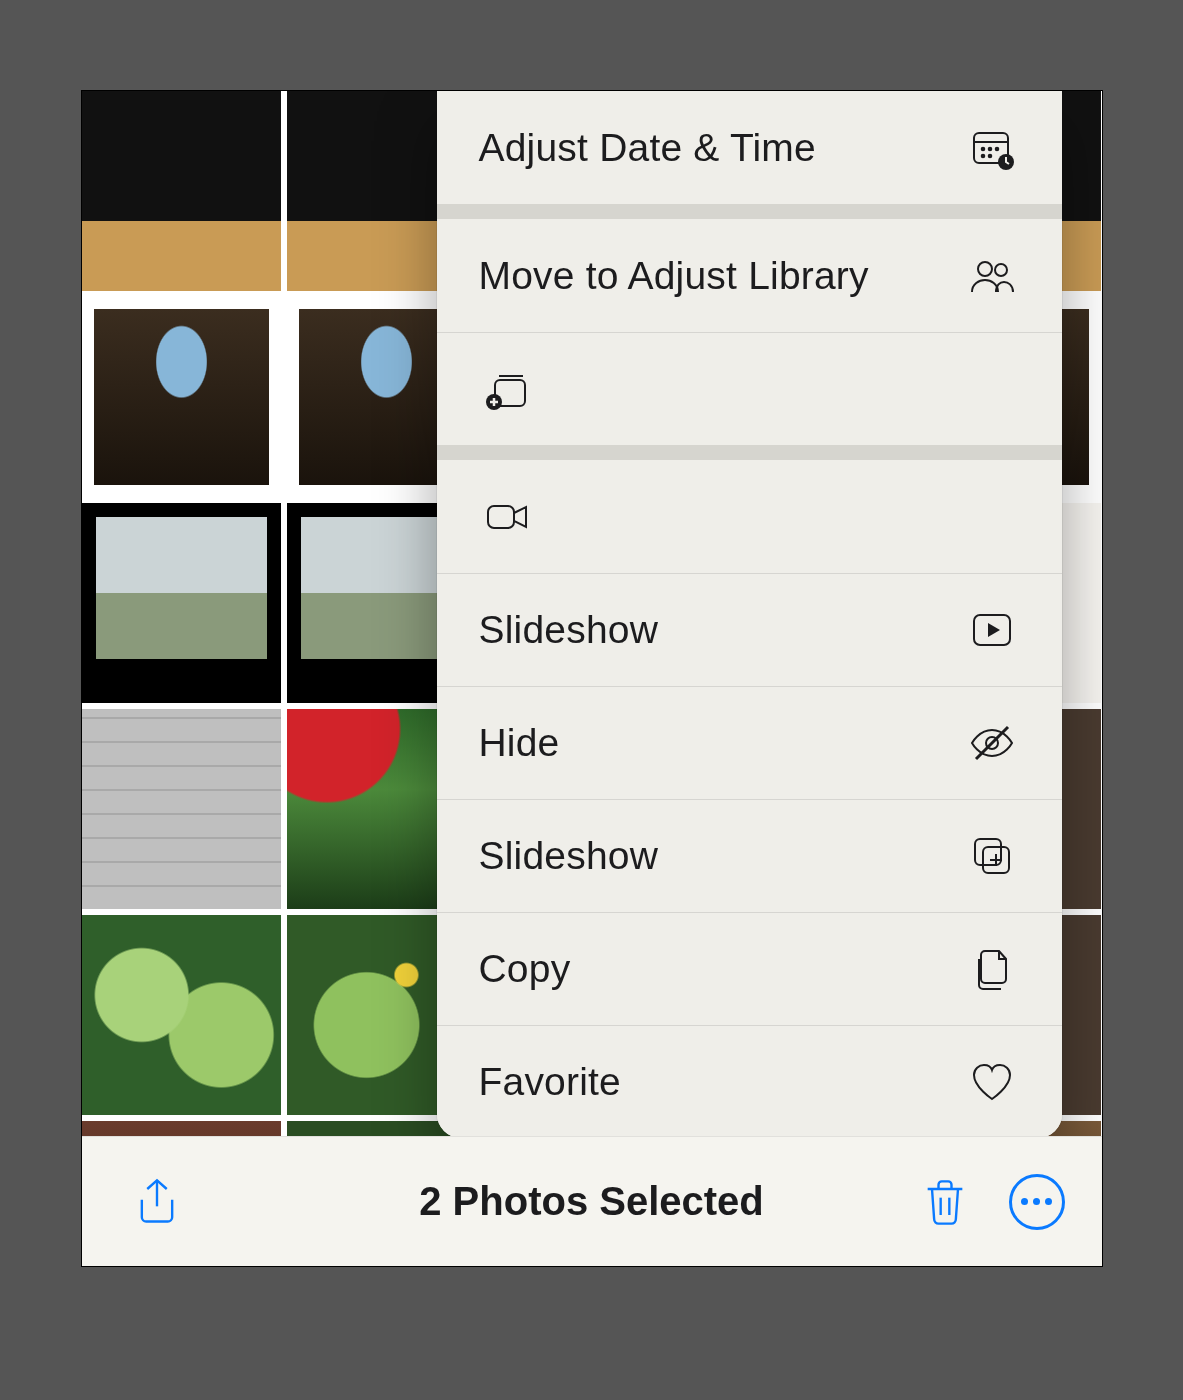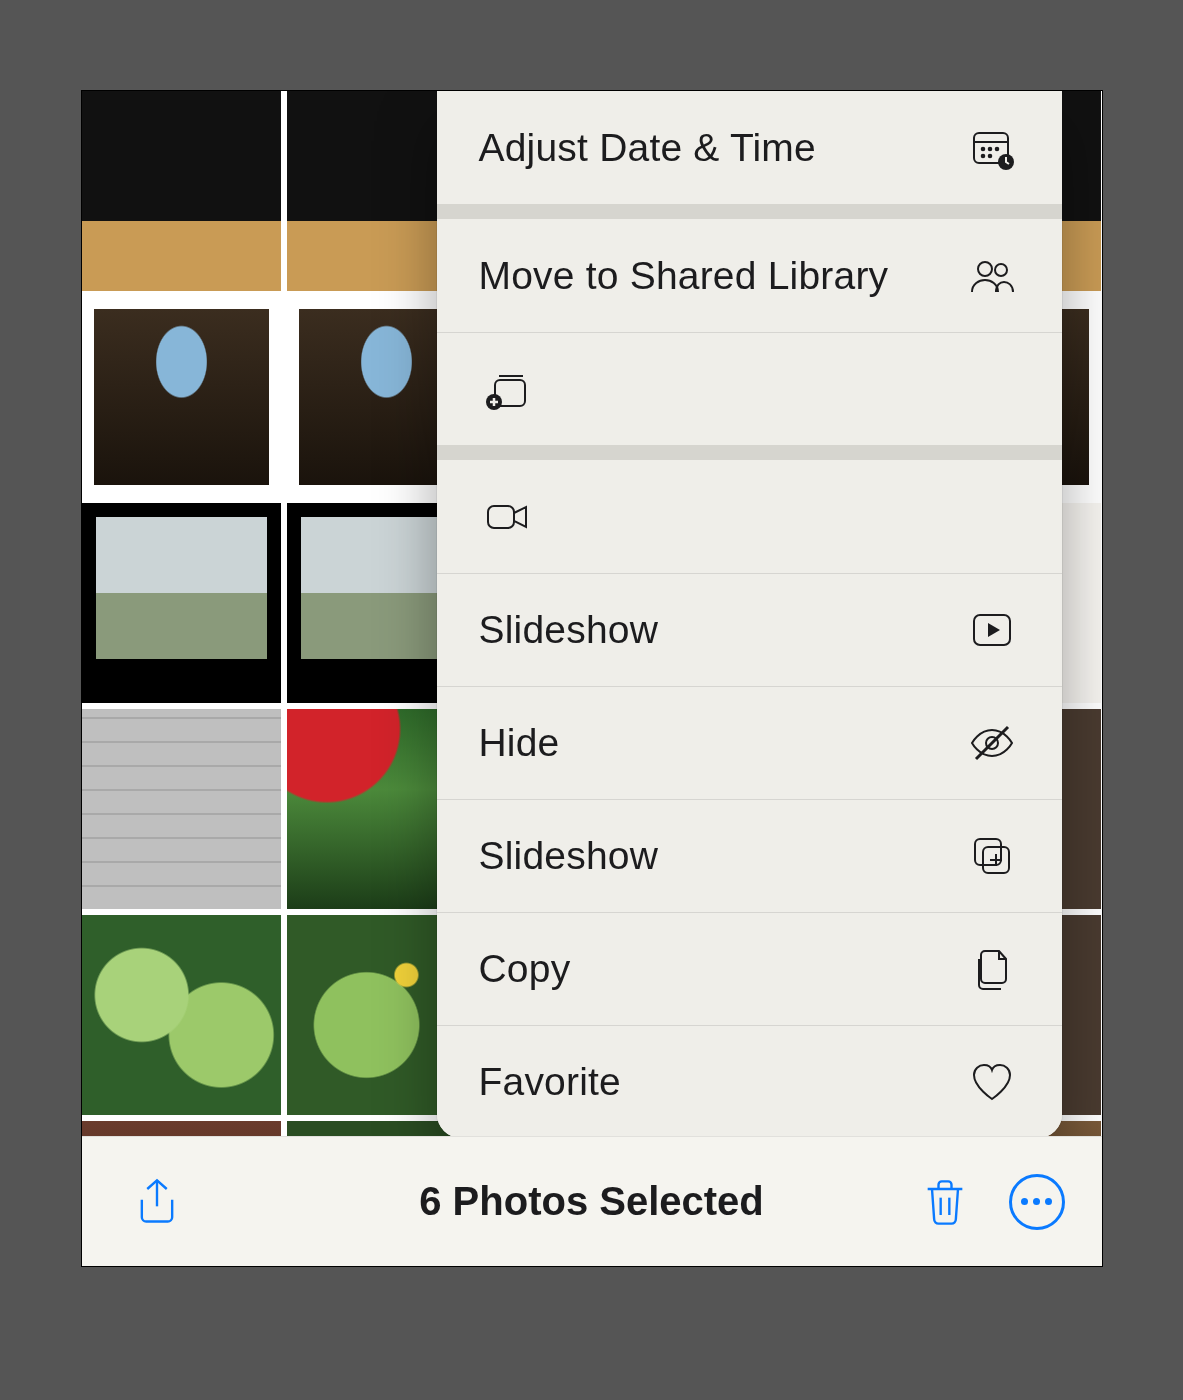--- a/index.html
+++ b/index.html
@@ -219,21 +219,21 @@
               <path d="M38 33v5l3 2" stroke="#efeee9" stroke-width="2"></path>
             </svg>
         </span>
       </div>
     </div>
 
     <div class="menu-sep"></div>
 
     <div class="menu-group">
       <div class="menu-item">
-        <span class="label">Move to Shared Library</span>
+        <span class="label">Move to Adjust Library</span>
         <span class="ico">
           <svg viewBox="0 0 48 48">
               <circle cx="17" cy="17" r="7"></circle>
               <circle cx="33" cy="18" r="6"></circle>
               <path d="M4 40c0-8 7-12 13-12s13 4 13 12"></path>
               <path d="M28 40c0-7 4-10 8-10s9 3 9 10"></path>
             </svg>
         </span>
       </div>
       <div class="menu-item">
@@ -311,21 +311,21 @@
 
   <div class="toolbar">
     <button class="tb-btn" aria-label="Share">
       <svg viewBox="0 0 48 48">
         <path d="M24 4v24"></path>
           <path d="M15 12l9-8 9 8"></path>
         <path d="M10 22v16a4 4 0 0 0 4 4h20a4 4 0 0 0 4-4V22"></path>
       </svg>
     </button>
 
-    <div class="center">6 Photos Selected</div>
+    <div class="center">2 Photos Selected</div>
 
     <div class="spacer"></div>
 
     <div class="tb-right">
       <button class="tb-btn" aria-label="Delete">
         <svg viewBox="0 0 48 48">
           <path d="M8 12h32"></path>
             <path d="M18 12V8a3 3 0 0 1 3-3h6a3 3 0 0 1 3 3v4"></path>
           <path d="M12 12l2 28a4 4 0 0 0 4 4h12a4 4 0 0 0 4-4l2-28"></path>
           <line x1="20" y1="20" x2="20" y2="36"></line>

